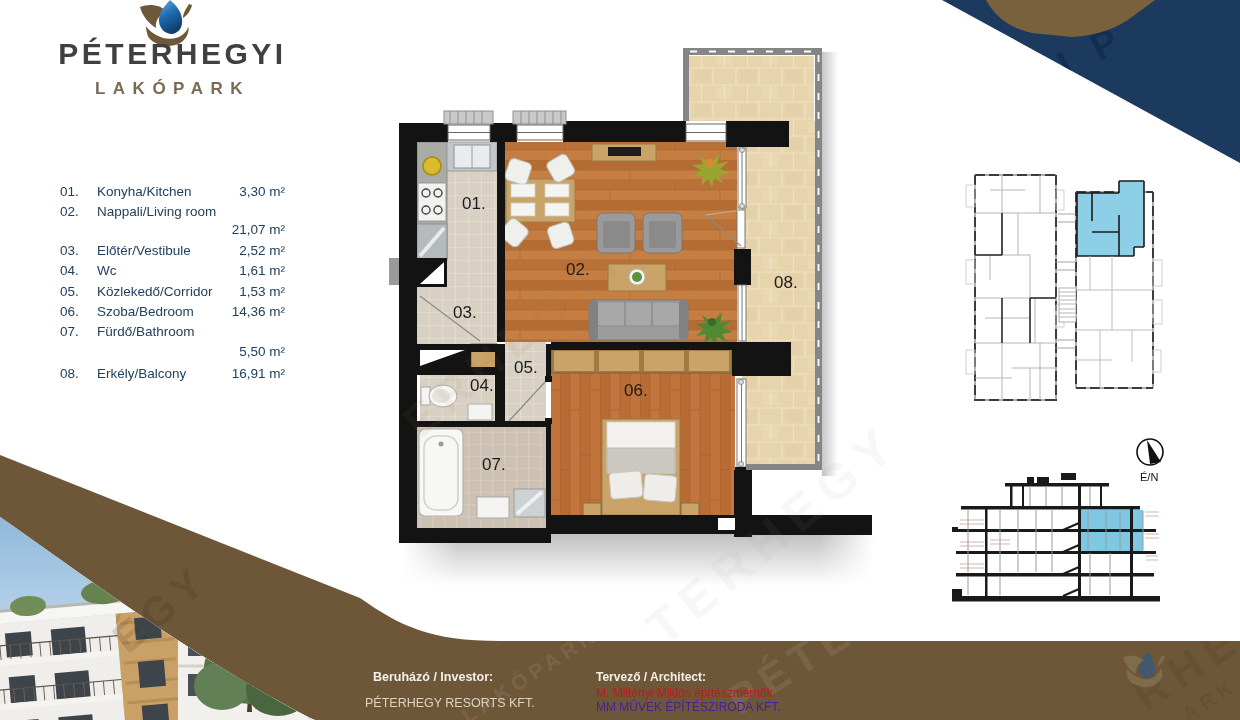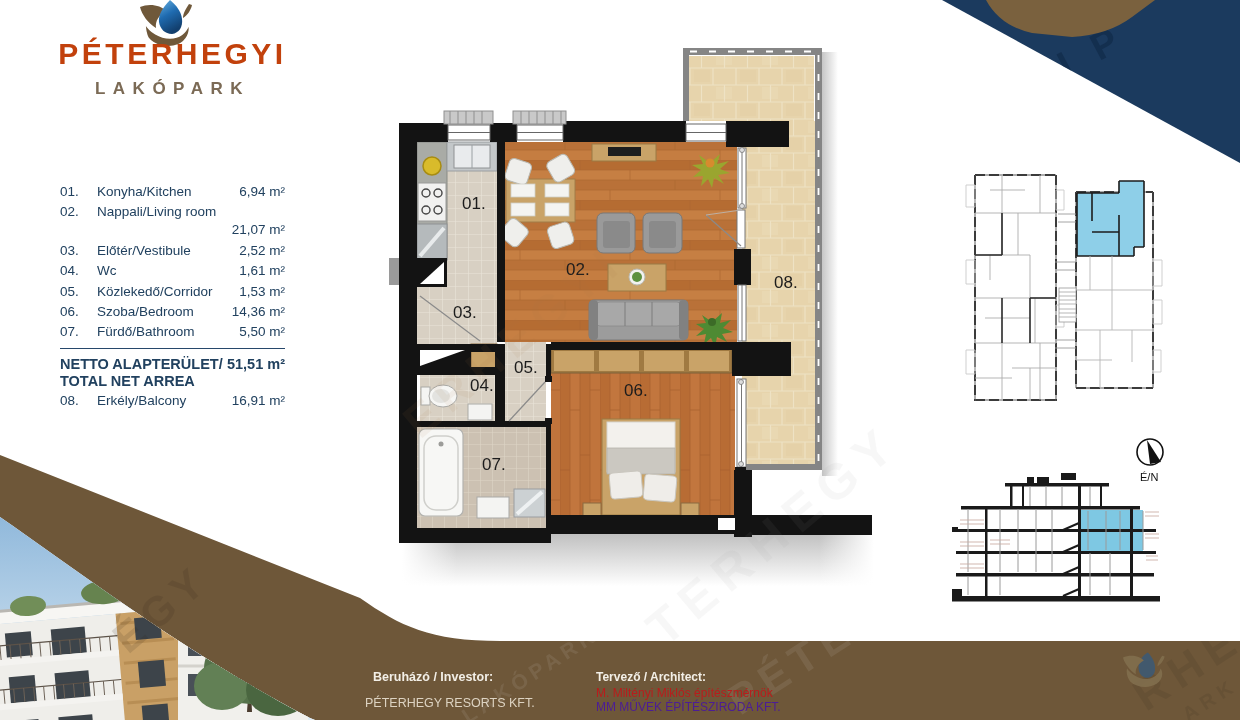--- a/index.html
+++ b/index.html
@@ -565,29 +565,29 @@
 </g>
 
 <g>
   <path d="M140,7 C149,3 161,5 166,11 C159,15 155,21 156,28 C148,23 142,15 140,7 Z" fill="#6f583a"></path>
   <path d="M170,0 C163,7 158,15 159,22 C160,29 165,34 172,34 C179,33 183,27 182,19 C181,11 176,5 170,0 Z" fill="url(#dropBlue)"></path>
   <path d="M145,23 C150,32 160,38 170,38 C180,38 186,32 189,24 C191,32 187,41 178,45 C168,49 154,46 148,38 C146,34 145,28 145,23 Z" fill="#6f583a" stroke="#ffffff" stroke-width="1.6"></path>
   <path d="M189,4 C186,9 183,13 183,18 C187,16 191,10 192,5 Z" fill="#6f583a"></path>
 </g>
 </svg>
 
-<div class="abs" style="left:0;top:37px;width:345px;text-align:center;color:#c2410c;font-weight:bold;font-size:30px;letter-spacing:3.5px;">PÉTERHEGYI</div>
+<div class="abs" style="left:0;top:37px;width:345px;text-align:center;color:#404040;font-weight:bold;font-size:30px;letter-spacing:3.5px;">PÉTERHEGYI</div>
 <div class="abs" style="left:0;top:79px;width:345px;text-align:center;color:#7b6a55;font-weight:bold;font-size:17px;letter-spacing:7.5px;">LAKÓPARK</div>
 
 <div class="abs navy" style="left:60px;top:175px;width:225px;">
   <div style="font-size:13.5px;margin-top:7px;line-height:20.4px;">
     <div style="display:flex;">
           <span style="width:37px;">01.</span>
           <span>Konyha/Kitchen</span>
-          <span style="margin-left:auto;">6,94 m²</span>
+          <span style="margin-left:auto;">3,30 m²</span>
         </div>
     <div style="display:flex;">
           <span style="width:37px;">02.</span>
           <span>Nappali/Living room</span>
           <span style="margin-left:auto;margin-top:18px;">21,07 m²</span>
         </div>
     <div style="display:flex;">
           <span style="width:37px;">03.</span>
           <span>Előtér/Vestibule</span>
           <span style="margin-left:auto;">2,52 m²</span>
@@ -603,26 +603,22 @@
           <span style="margin-left:auto;">1,53 m²</span>
         </div>
     <div style="display:flex;">
           <span style="width:37px;">06.</span>
           <span>Szoba/Bedroom</span>
           <span style="margin-left:auto;">14,36 m²</span>
         </div>
     <div style="display:flex;">
           <span style="width:37px;">07.</span>
           <span>Fürdő/Bathroom</span>
-          <span style="margin-left:auto;">5,50 m²</span>
+          <span style="margin-left:auto;margin-top:20px;">5,50 m²</span>
         </div>
-  </div>
-  <div style="border-top:1.5px solid #27476b;margin-top:5px;padding-top:7px;font-weight:bold;font-size:14.5px;line-height:17px;display:flex;">
-    <span>NETTO ALAPTERÜLET/<br>TOTAL NET ARREA</span>
-        <span style="margin-left:auto;">51,51 m²</span>
   </div>
   <div style="font-size:13.5px;margin-top:3px;display:flex;">
         <span style="width:37px;">08.</span>
         <span>Erkély/Balcony</span>
         <span style="margin-left:auto;">16,91 m²</span>
       </div>
 </div>
 
 <div class="abs" style="left:365px;top:670px;font-size:12.5px;color:#f3efe7;">
   <div style="font-weight:bold;padding-left:8px;">Beruházó / Investor:</div>

